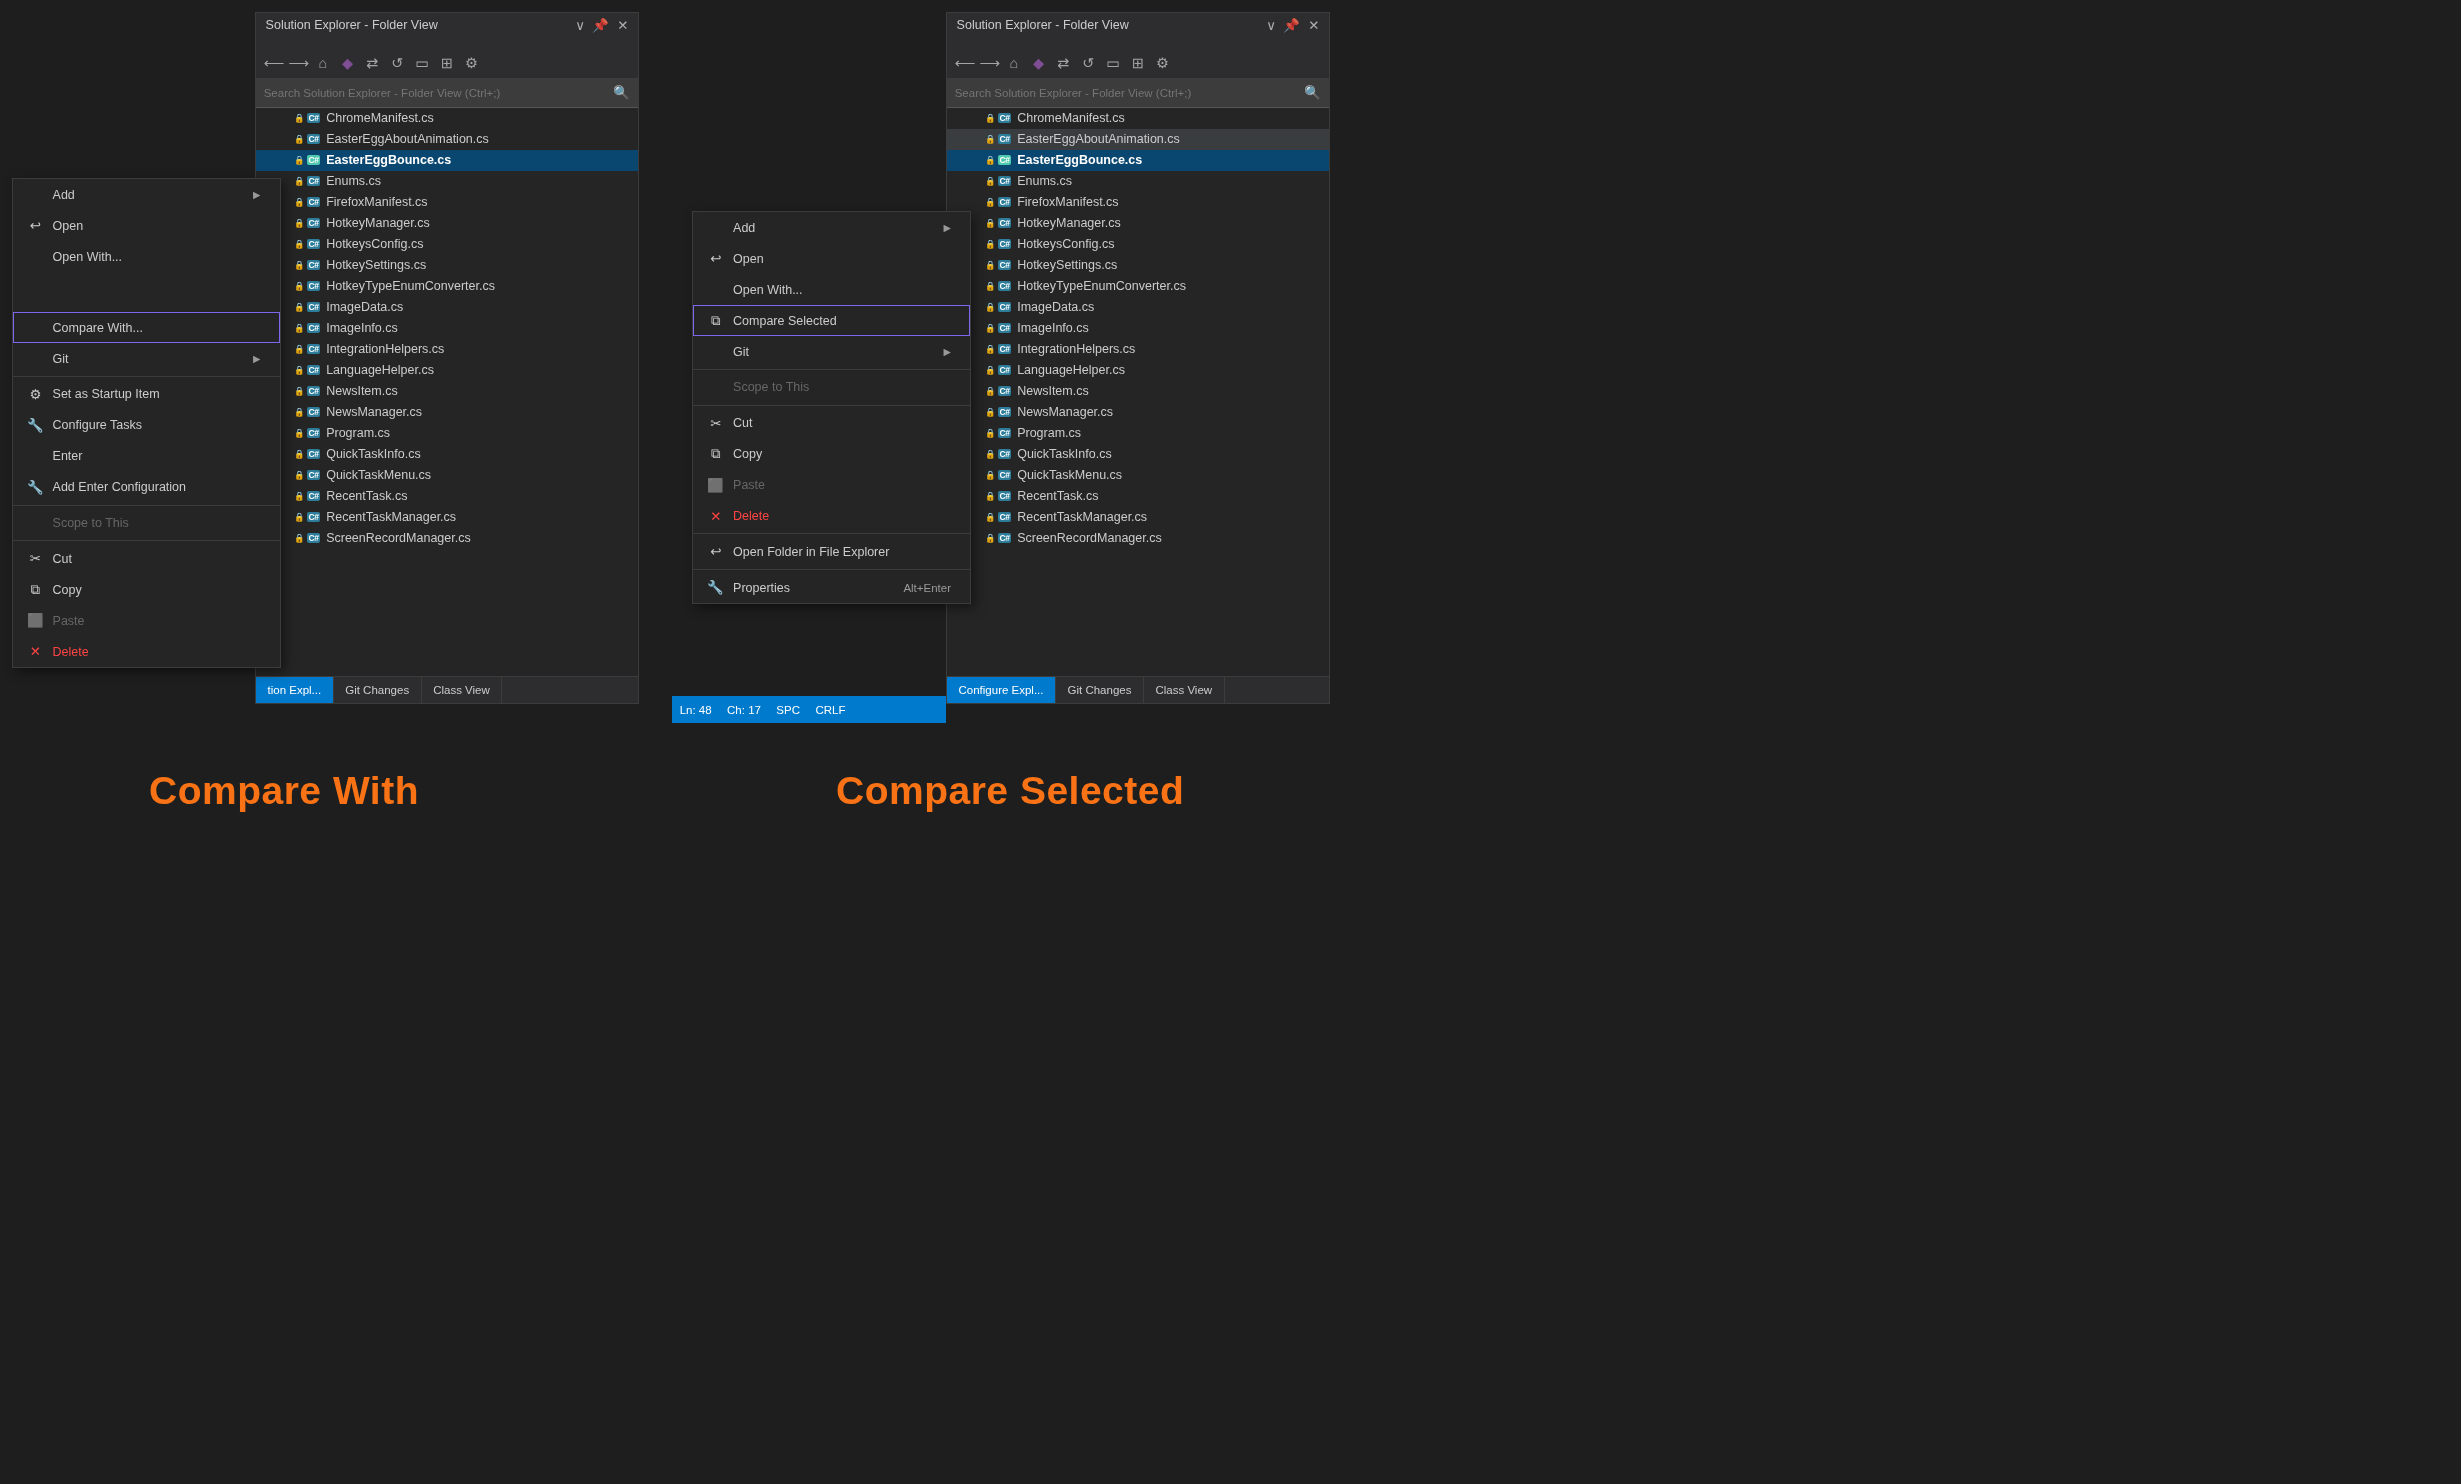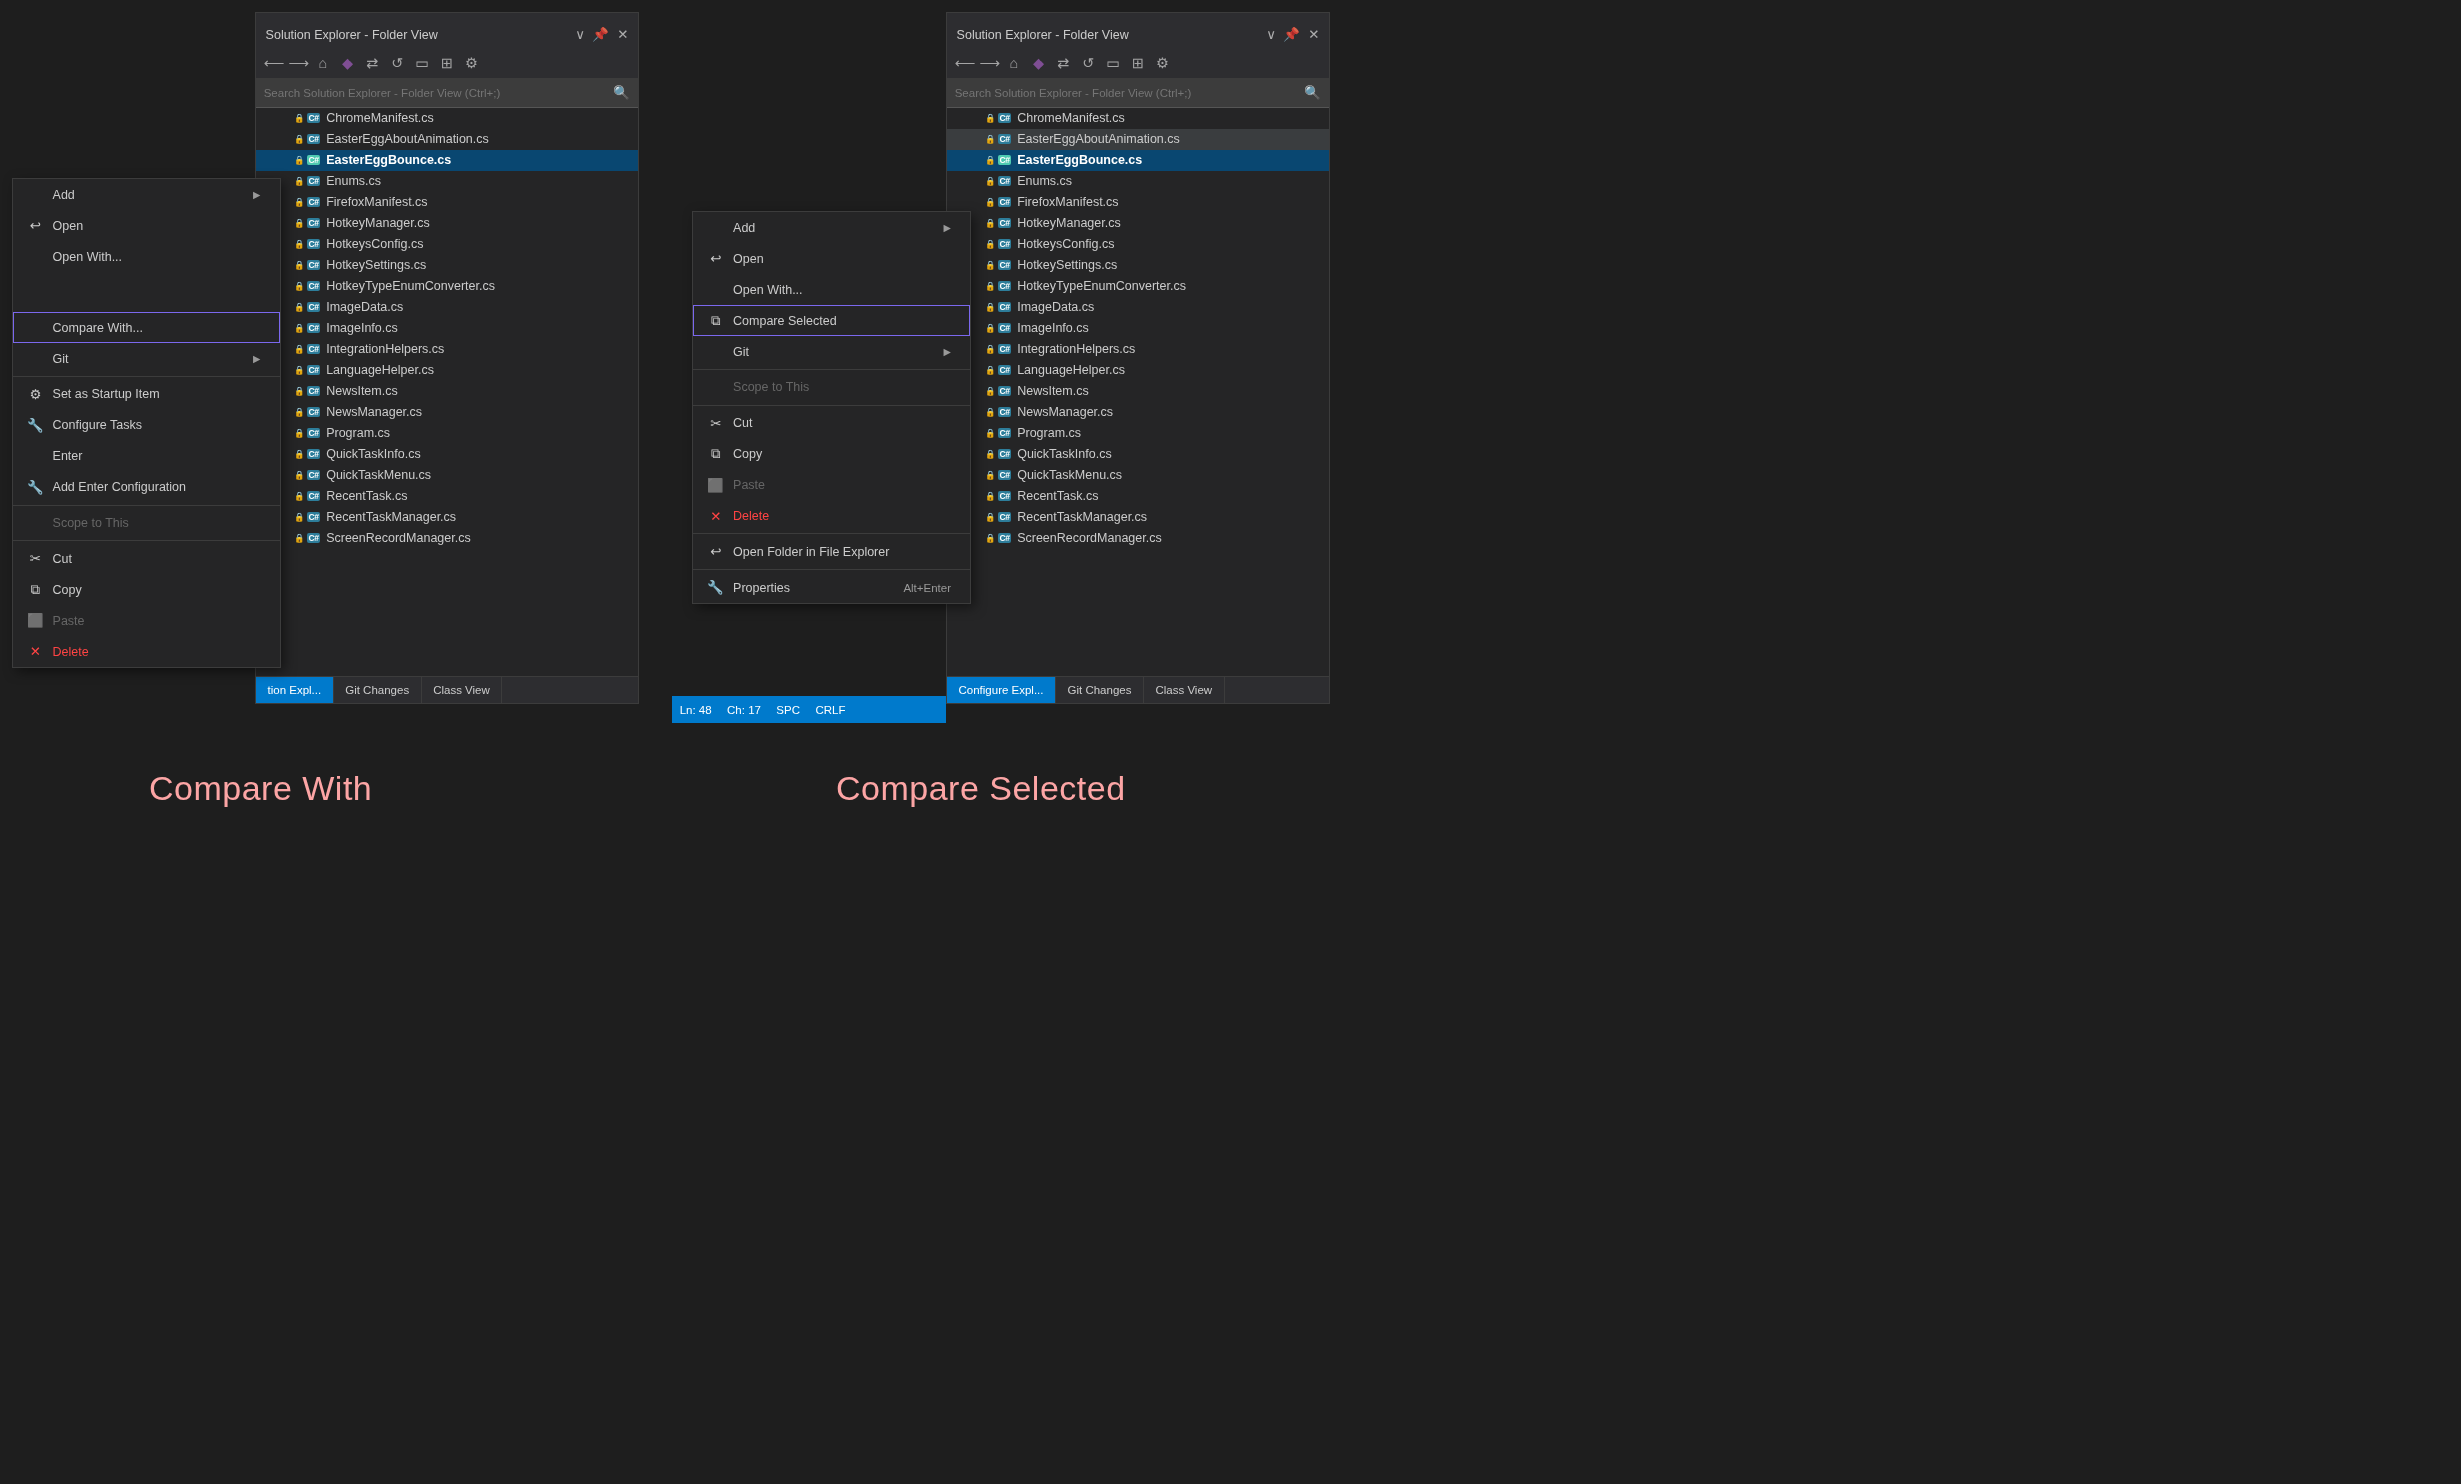--- a/index.html
+++ b/index.html
@@ -18,21 +18,21 @@
     .se-panel {
       position: absolute;
       background: #252526;
       border: 1px solid #3c3c3c;
       display: flex;
       flex-direction: column;
     }
 
     .se-titlebar {
       display: flex;
-      align-items: flex-end;
+      align-items: flex-start;
       justify-content: space-between;
       padding: 5.8px 9.6px;
       background: #2d2d30;
       height: 35px;
       flex-shrink: 0;
     }
 
     .se-title {
       color: #cccccc;
       font-size: 12.5px;
@@ -224,23 +224,23 @@
     }
 
     .status-item {
       font-size: 11.5px;
       color: white;
     }
 
     
     .bottom-label {
       position: absolute;
-      color: #fca5a5;
-      font-size: 34px;
-      font-weight: 400;
+      color: #f97316;
+      font-size: 39px;
+      font-weight: 700;
       letter-spacing: 0.5px;
     }
   </style>
 </head>
 <body>
 
 <div class="se-panel" style="left: 255px; top: 11.5px; width: 384px; height: 692px;">
   <div class="se-titlebar">
     <span class="se-title">Solution Explorer - Folder View</span>
     <div class="se-titlebar-icons">

